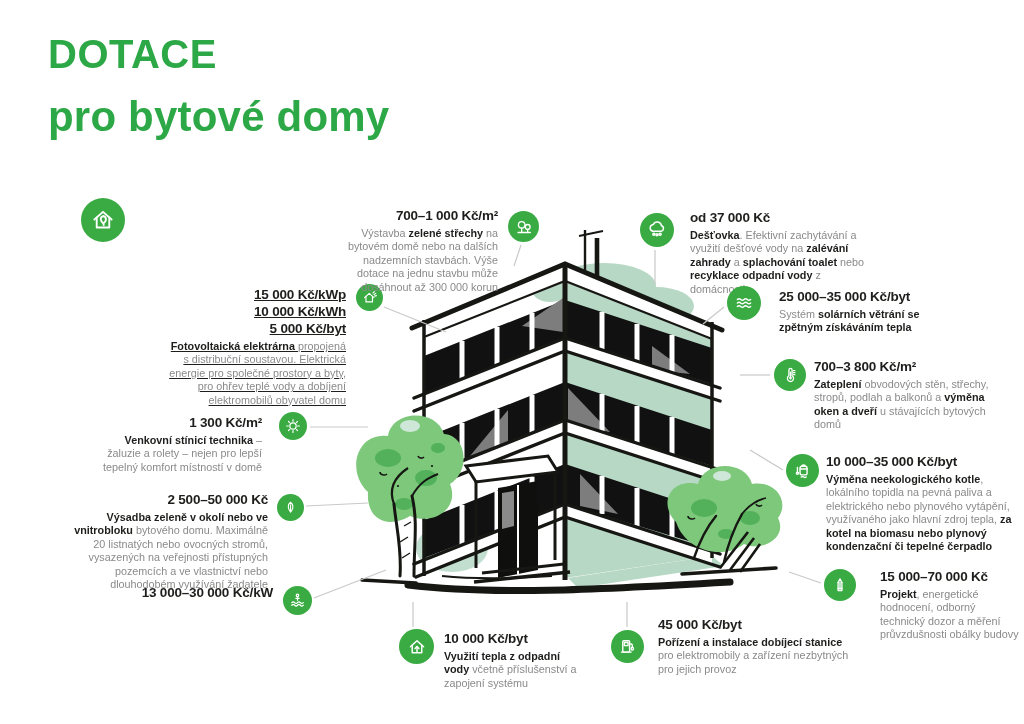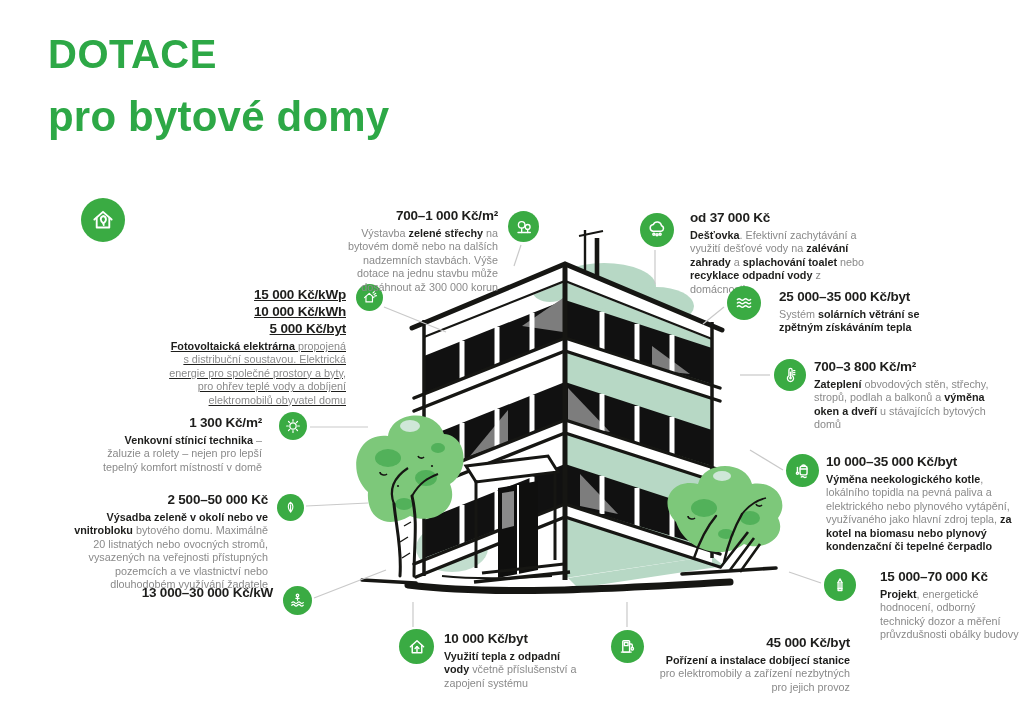--- a/index.html
+++ b/index.html
@@ -318,20 +318,20 @@
       </div>
       <div class="icon-circle" style="left: 611px; top: 630px; width: 33px; height: 33px; background: rgb(58, 171, 67);">
         <svg viewBox="0 0 24 24" width="21" height="21">
           <rect x="6.6" y="5.4" width="7.8" height="13" rx="1"></rect>
           <rect x="8.4" y="7.4" width="4.2" height="3.6"></rect>
           <path d="M5 18.4 H16.2"></path>
           <path d="M14.4 9.2 H16 A1.5 1.5 0 0 1 17.5 10.7 V12.8"></path>
           <path d="M17.5 12.8 C19.3 13.2 19.3 15.8 17.5 16.2 C15.7 15.8 15.7 13.2 17.5 12.8 Z"></path>
         </svg>
       </div>
-      <div class="item-text" style="left: 658px; top: 634px; width: 192px; text-align: right;">
+      <div class="item-text" style="left: 658px; top: 616px; width: 192px;">
         <div class="amount">
           <div>45 000 Kč/byt</div>
         </div>
         <p class="body"><b>Pořízení a instalace dobíjecí stanice</b><span> pro elektromobily a zařízení nezbytných pro jejich provoz</span></p>
       </div>
     </div>
 </div>
 
 </body></html>

